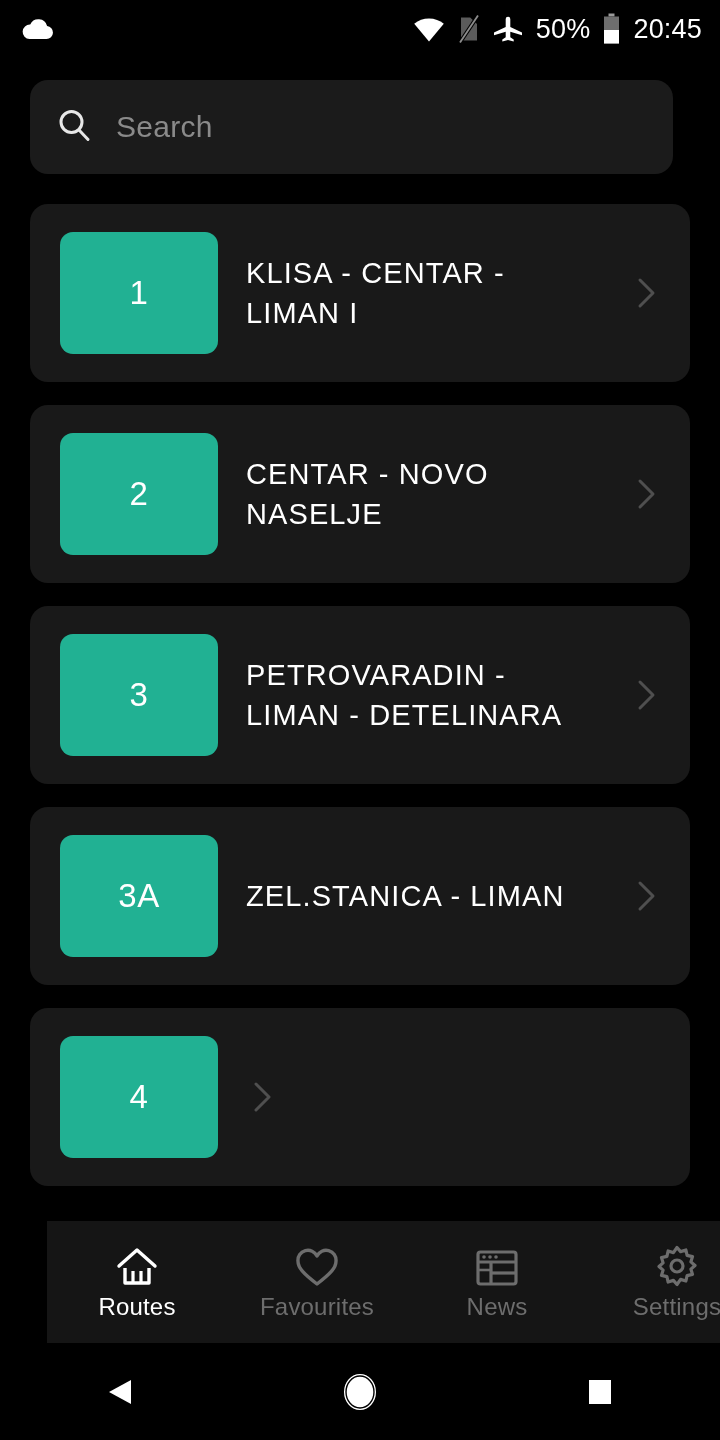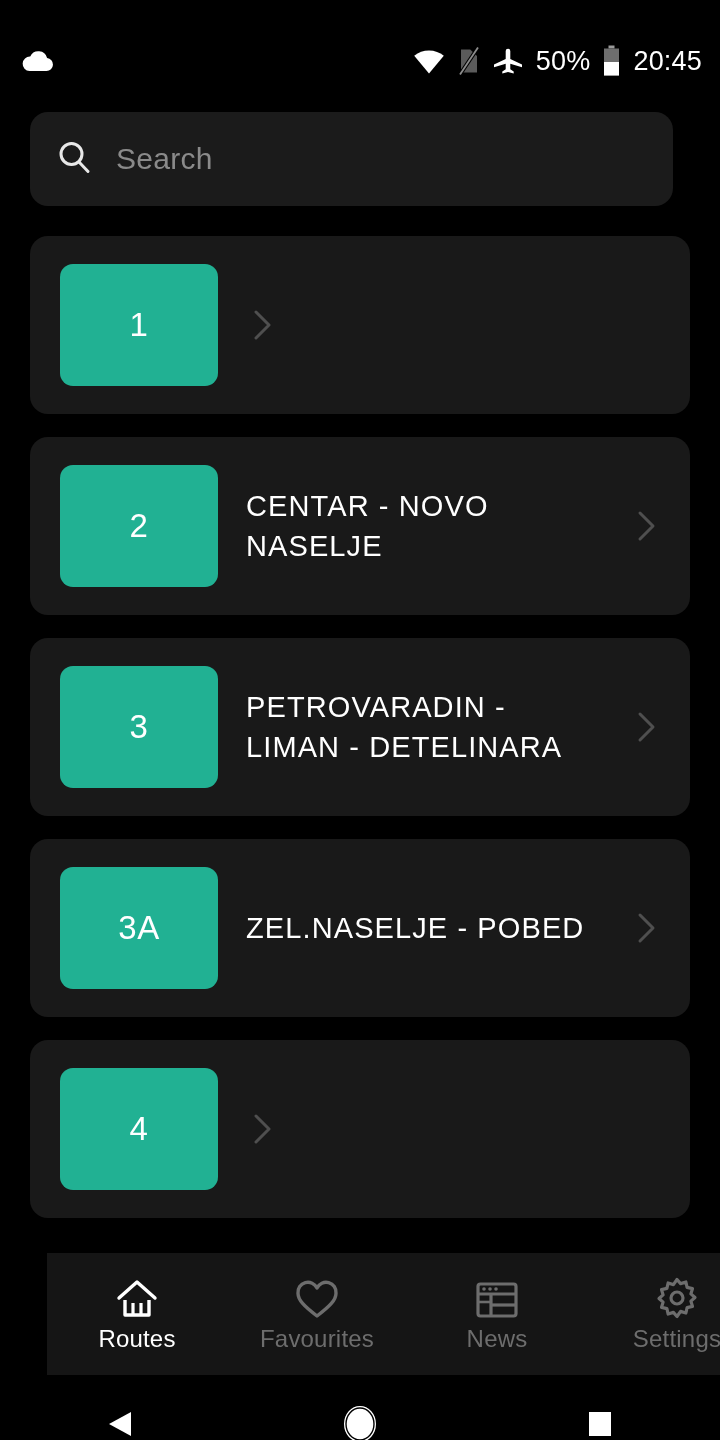--- a/index.html
+++ b/index.html
@@ -10,21 +10,20 @@
     overflow:hidden;
   }
   #app { position:relative; width:720px; height:1440px; background:#000; }
 
   
   .statusbar {
     height:58px; width:100%;
     display:flex; align-items:center; justify-content:space-between;
     padding:0 18px 0 20px;
     background:#000;
-    margin-top:32px;
   }
   .sb-left { display:flex; align-items:center; gap:10px; }
   .sb-right { display:flex; align-items:center; gap:13px; }
   .sb-text { color:#fff; font-size:27px; font-weight:400; letter-spacing:.2px; line-height:1; }
   .sb-icon { display:flex; align-items:center; justify-content:center; }
 
   
   .search-wrap { padding:22px 47px 0 30px; }
   .search-bar {
     height:94px; background:#1b1b1b; border-radius:18px;
@@ -135,20 +134,21 @@
       </span>
       <span class="search-ph" placeholder="Search">Search</span>
     </div>
   </div>
 
   <div class="list" id="route-list">
       <div class="route-card">
         <div class="route-badge">
           <span class="route-badge-label">1</span>
         </div>
+        <div class="route-name">KLISA - CENTAR - LIMAN I</div>
         <div class="chev">
           <svg width="26" height="40" viewBox="0 0 26 40">
             <polyline points="6,7 19,20 6,33" fill="none" stroke="#4f4f4f" stroke-width="3" stroke-linecap="round" stroke-linejoin="round"></polyline>
           </svg>
         </div>
       </div>
       <div class="route-card">
         <div class="route-badge">
           <span class="route-badge-label">2</span>
         </div>
@@ -167,21 +167,21 @@
         <div class="chev">
           <svg width="26" height="40" viewBox="0 0 26 40">
             <polyline points="6,7 19,20 6,33" fill="none" stroke="#4f4f4f" stroke-width="3" stroke-linecap="round" stroke-linejoin="round"></polyline>
           </svg>
         </div>
       </div>
       <div class="route-card">
         <div class="route-badge">
           <span class="route-badge-label">3A</span>
         </div>
-        <div class="route-name">ZEL.NASELJE - POBED</div>
+        <div class="route-name">ZEL.STANICA - LIMAN</div>
         <div class="chev">
           <svg width="26" height="40" viewBox="0 0 26 40">
             <polyline points="6,7 19,20 6,33" fill="none" stroke="#4f4f4f" stroke-width="3" stroke-linecap="round" stroke-linejoin="round"></polyline>
           </svg>
         </div>
       </div>
       <div class="route-card">
         <div class="route-badge">
           <span class="route-badge-label">4</span>
         </div>

